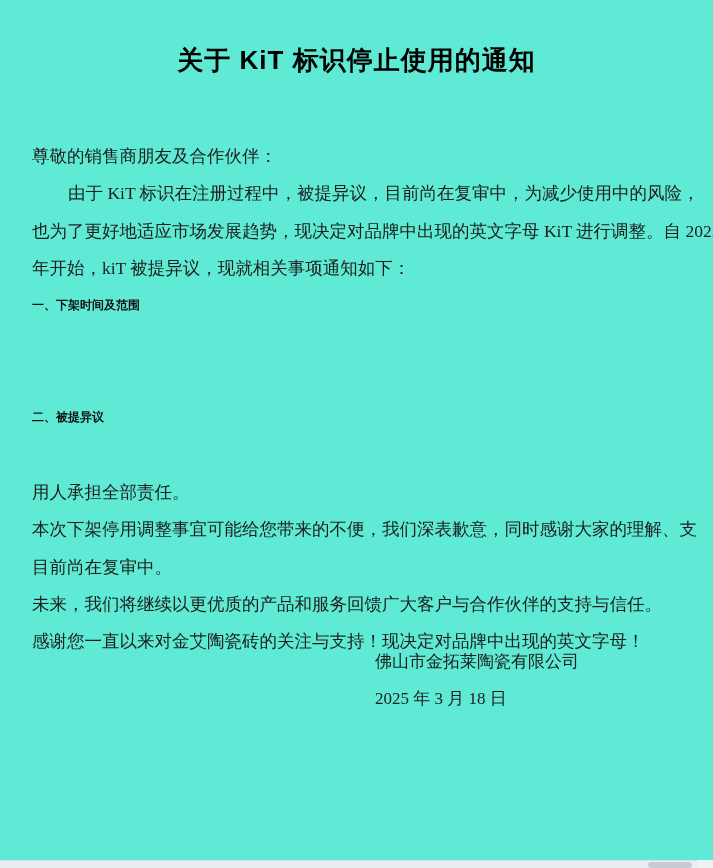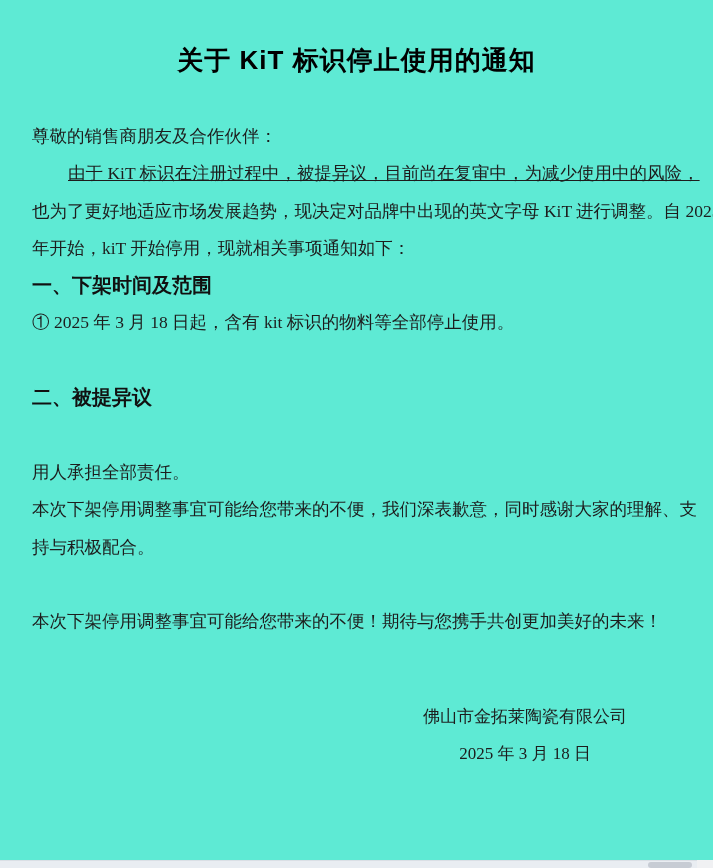--- a/index.html
+++ b/index.html
@@ -25,34 +25,35 @@
     letter-spacing: 1px;
     color: #000000;
     white-space: nowrap;
   }
   .line {
     position: absolute;
     left: 32px;
     white-space: nowrap;
     font-size: 17.5px;
     line-height: 21px;
+    margin-top: 20px;
   }
-  .indent { left: 68px; text-decoration: underline; }
+  .indent { left: 68px; }
   .heading {
     font-family: "Liberation Sans", "DejaVu Sans", sans-serif;
     font-weight: bold;
-    font-size: 20px;
+    font-size: 12px;
     color: #111111;
   }
   .signature {
     position: absolute;
-    top: 706px;
+    top: 651px;
     left: 375px;
     width: 300px;
-    text-align: center;
+    text-align: left;
     font-size: 17px;
     line-height: 21px;
   }
   .sig-date { margin-top: 16px; }
   .hscrollbar {
     position: absolute;
     left: 0;
     bottom: 0;
     width: 713px;
     height: 8px;
@@ -81,30 +82,30 @@
 <body>
 
 <div class="page">
 
   <h1 class="doc-title">关于 KiT 标识停止使用的通知</h1>
 
   <div class="line" style="top:126px">尊敬的销售商朋友及合作伙伴：</div>
 
   <div class="line indent" style="top:163px">由于 KiT 标识在注册过程中，被提异议，目前尚在复审中，为减少使用中的风险，</div>
   <div class="line" style="top:201px">也为了更好地适应市场发展趋势，现决定对品牌中出现的英文字母 KiT 进行调整。自 2025</div>
-  <div class="line" style="top:238px">年开始，kiT 开始停用，现就相关事项通知如下：</div>
+  <div class="line" style="top:238px">年开始，kiT 被提异议，现就相关事项通知如下：</div>
 
   <div class="line heading" style="top:275px">一、下架时间及范围</div>
-  <div class="line" style="top:312px">① 2025 年 3 月 18 日起，含有 kit 标识的物料等全部停止使用。</div>
 
   <div class="line heading" style="top:387px">二、被提异议</div>
   <div class="line" style="top:499px">本次下架停用调整事宜可能给您带来的不便，我们深表歉意，同时感谢大家的理解、支</div>
   <div class="line" style="top:462px">用人承担全部责任。</div>
-  <div class="line" style="top:537px">持与积极配合。</div>
-  <div class="line" style="top:611px">本次下架停用调整事宜可能给您带来的不便！期待与您携手共创更加美好的未来！</div>
+  <div class="line" style="top:537px">目前尚在复审中。</div>
+  <div class="line" style="top:574px">未来，我们将继续以更优质的产品和服务回馈广大客户与合作伙伴的支持与信任。</div>
+  <div class="line" style="top:611px">感谢您一直以来对金艾陶瓷砖的关注与支持！现决定对品牌中出现的英文字母！</div>
 
   <div class="signature">
     <div class="sig-company">佛山市金拓莱陶瓷有限公司</div>
     <div class="sig-date">2025 年 3 月 18 日</div>
   </div>
 
   <div class="hscrollbar">
     <div class="hthumb"></div>
   </div>
   <div class="scroll-corner"></div>

